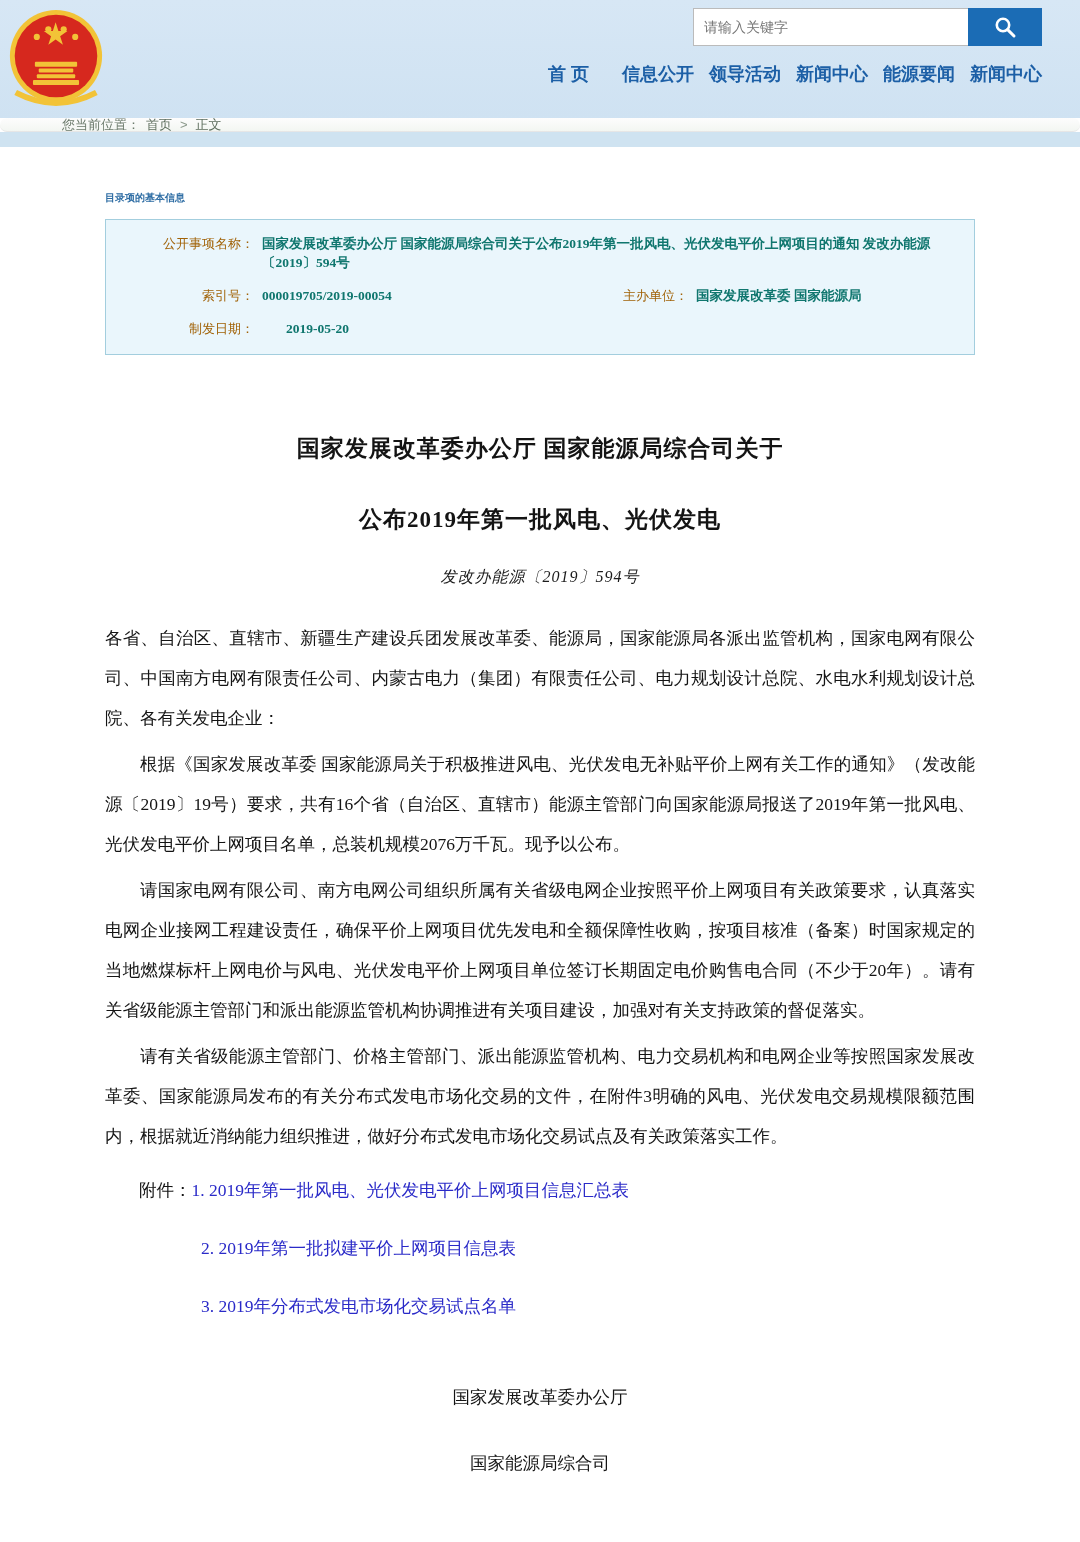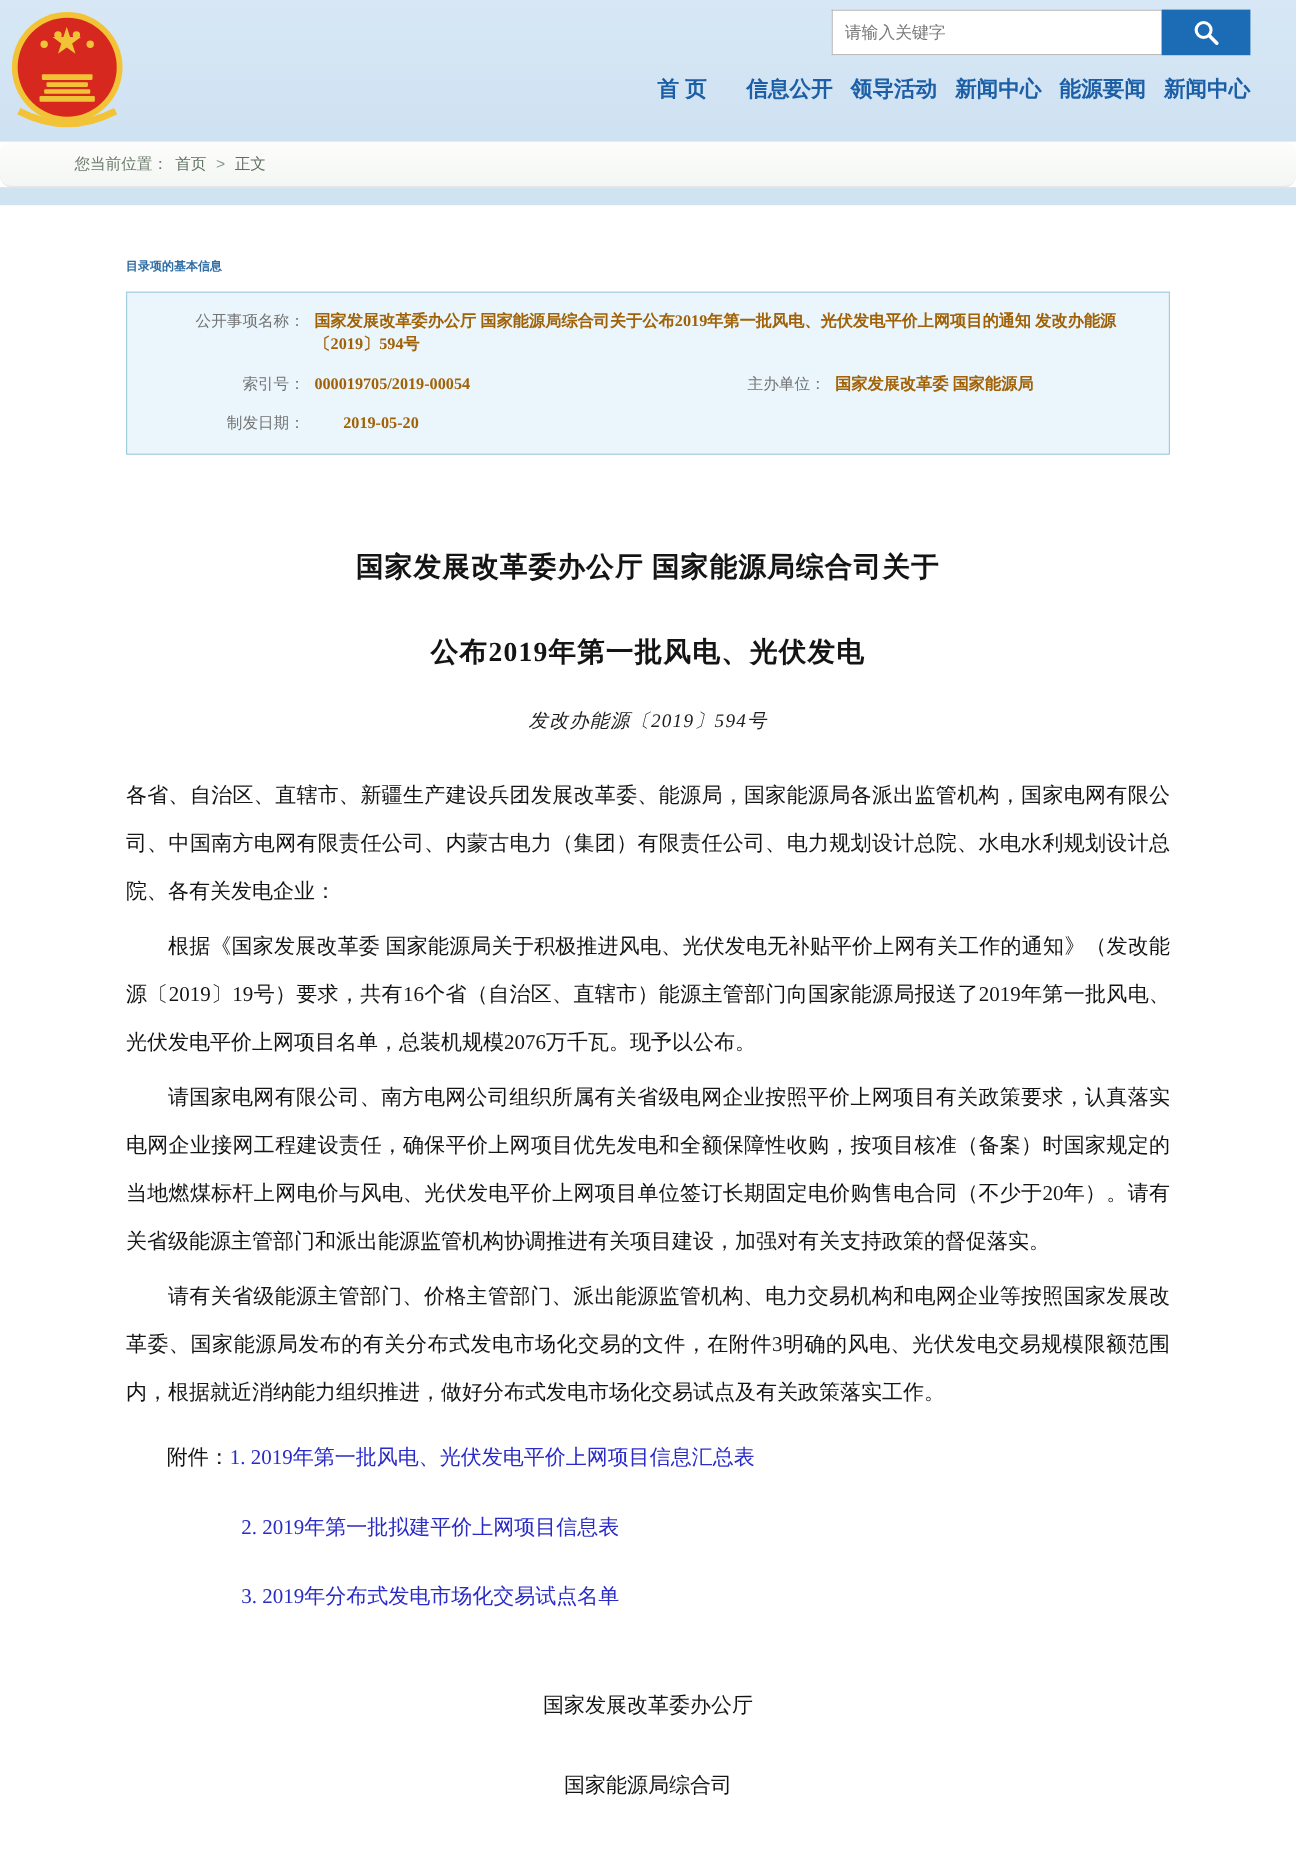--- a/index.html
+++ b/index.html
@@ -41,21 +41,21 @@
     white-space:nowrap;
   }
   .main-nav a {
     font-size:18px; font-weight:bold; color:var(--nav_blue,#1c5fa6);
     text-decoration:none; cursor:pointer;
   }
   .main-nav a:first-child { margin-right:18px; }
 
   
   .breadcrumb-bar {
-    height:38px; background:linear-gradient(180deg,#fdfdfd,#f3f6f2);
+    height:14px; background:linear-gradient(180deg,#fdfdfd,#f3f6f2);
     border-bottom:1px solid #e6e6e6;
     display:flex; align-items:center; padding-left:62px;
     font-size:13px; color:#6b7a6b;border-radius:10px;
   }
   .breadcrumb-bar a { color:#5f6f5f; text-decoration:none; margin:0 6px; cursor:pointer; }
   .breadcrumb-sep { margin:0 2px; color:#8a988a; }
   .blue-strip { height:15px; background:var(--strip_blue,#cfe3f1); }
 
   
   .content { padding:0 105px; }
@@ -63,25 +63,25 @@
     margin-top:44px; font-size:10px; font-weight:bold; color:var(--section_blue,#2e6da4);
   }
   .info-box {
     margin-top:14px; border:1px solid var(--box_border,#a3cede);
     background:var(--box_bg,#eaf6fc); padding:14px 0 16px 0;
     font-size:13px;
   }
   .info-row { display:flex; margin-bottom:14px; }
   .info-row:last-child { margin-bottom:0;gap:24px; }
   .info-label {
-    width:148px; min-width:148px; text-align:right; color:#737373;
+    width:148px; min-width:148px; text-align:right; color:#a16207;
     padding-top:1px;
   }
   .info-value {
-    color:#a16207; font-weight:bold; padding:0 14px 0 8px; line-height:19px;
+    color:#0f766e; font-weight:bold; padding:0 14px 0 8px; line-height:19px;
     font-family:"Liberation Serif","DejaVu Serif",serif; font-size:13.5px;
   }
   .info-cols { display:flex; width:100%; }
   .info-col { display:flex; flex:1; }
   .info-col .info-label { width:148px; min-width:148px; }
 
   
   .doc { font-family:"Liberation Serif","DejaVu Serif",serif; color:#141414; }
   .doc-title-line {
     text-align:center; font-size:23px; font-weight:bold; letter-spacing:1px;

